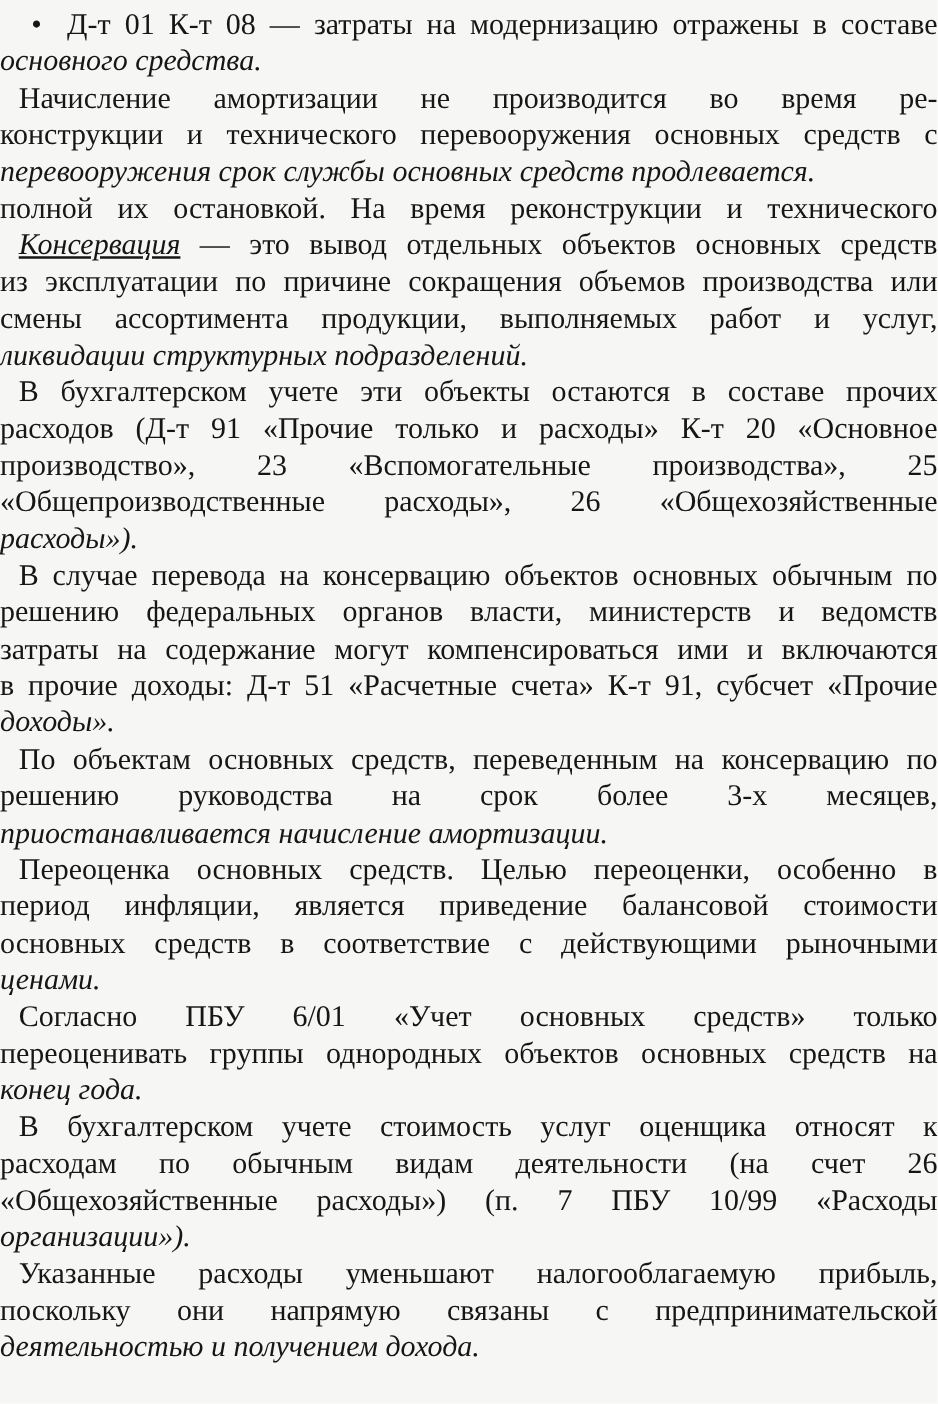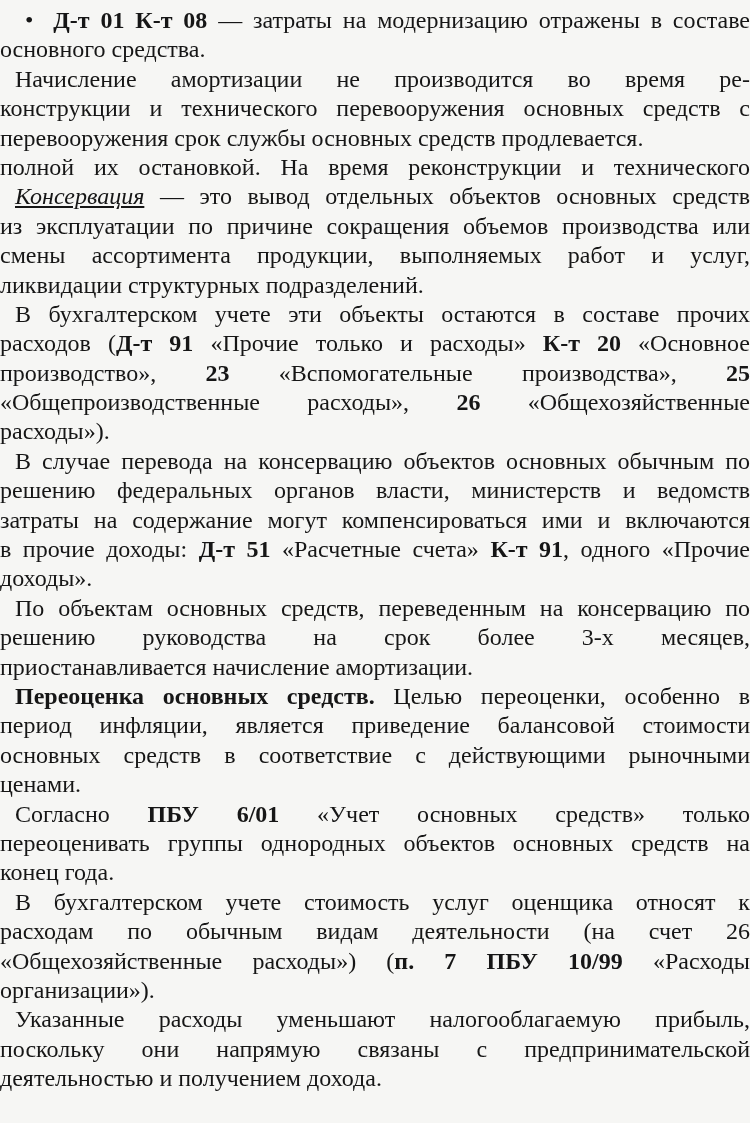--- a/index.html
+++ b/index.html
@@ -30,29 +30,30 @@
     text-align: justify;
     text-align-last: justify;
     white-space: nowrap; 
     overflow: visible;
   }
   
   .line { white-space: normal; }
   .line.last {
     text-align: right;
     text-align-last: left;
+    font-style: italic;
   }
   .line.first {
     text-indent: 15px;
   }
   .line.first-bullet {
     text-indent: 25px;
   }
   .seg { }
-  .bold { font-weight: bold; }
+  .bold { font-weight: normal; }
   .italic { font-style: italic; text-decoration: underline; }
   .bullet-marker { margin-right: 9px; }
 </style>
 </head>
 <body>
 
 <div class="page" style="background: rgb(246, 246, 244); color: rgb(22, 22, 22);">
   <div class="text-block">
       <div class="paragraph">
         <div class="line first-bullet"><span class="seg bullet-marker">•</span><span class="seg"> </span><span class="seg bold">Д-т 01 К-т 08</span><span class="seg"> — затраты на модернизацию отражены в составе</span></div>
@@ -74,21 +75,21 @@
         <div class="line first"><span class="seg">В бухгалтерском учете эти объекты остаются в составе прочих</span></div>
         <div class="line"><span class="seg">расходов (</span><span class="seg bold">Д-т 91</span><span class="seg"> «Прочие только и расходы» </span><span class="seg bold">К-т 20</span><span class="seg"> «Основное</span></div>
         <div class="line"><span class="seg">производство», </span><span class="seg bold">23</span><span class="seg"> «Вспомогательные производства», </span><span class="seg bold">25</span></div>
         <div class="line"><span class="seg">«Общепроизводственные расходы», </span><span class="seg bold">26</span><span class="seg"> «Общехозяйственные</span></div>
         <div class="line last"><span class="seg">расходы»).</span></div>
       </div>
       <div class="paragraph">
         <div class="line first"><span class="seg">В случае перевода на консервацию объектов основных обычным по</span></div>
         <div class="line"><span class="seg">решению федеральных органов власти, министерств и ведомств</span></div>
         <div class="line"><span class="seg">затраты на содержание могут компенсироваться ими и включаются</span></div>
-        <div class="line"><span class="seg">в прочие доходы: </span><span class="seg bold">Д-т 51</span><span class="seg"> «Расчетные счета» </span><span class="seg bold">К-т 91</span><span class="seg">, одного «Прочие</span></div>
+        <div class="line"><span class="seg">в прочие доходы: </span><span class="seg bold">Д-т 51</span><span class="seg"> «Расчетные счета» </span><span class="seg bold">К-т 91</span><span class="seg">, субсчет «Прочие</span></div>
         <div class="line last"><span class="seg">доходы».</span></div>
       </div>
       <div class="paragraph">
         <div class="line first"><span class="seg">По объектам основных средств, переведенным на консервацию по</span></div>
         <div class="line"><span class="seg">решению руководства на срок более 3-х месяцев,</span></div>
         <div class="line last"><span class="seg">приостанавливается начисление амортизации.</span></div>
       </div>
       <div class="paragraph">
         <div class="line first"><span class="seg bold">Переоценка основных средств.</span><span class="seg"> Целью переоценки, особенно в</span></div>
         <div class="line"><span class="seg">период инфляции, является приведение балансовой стоимости</span></div>

